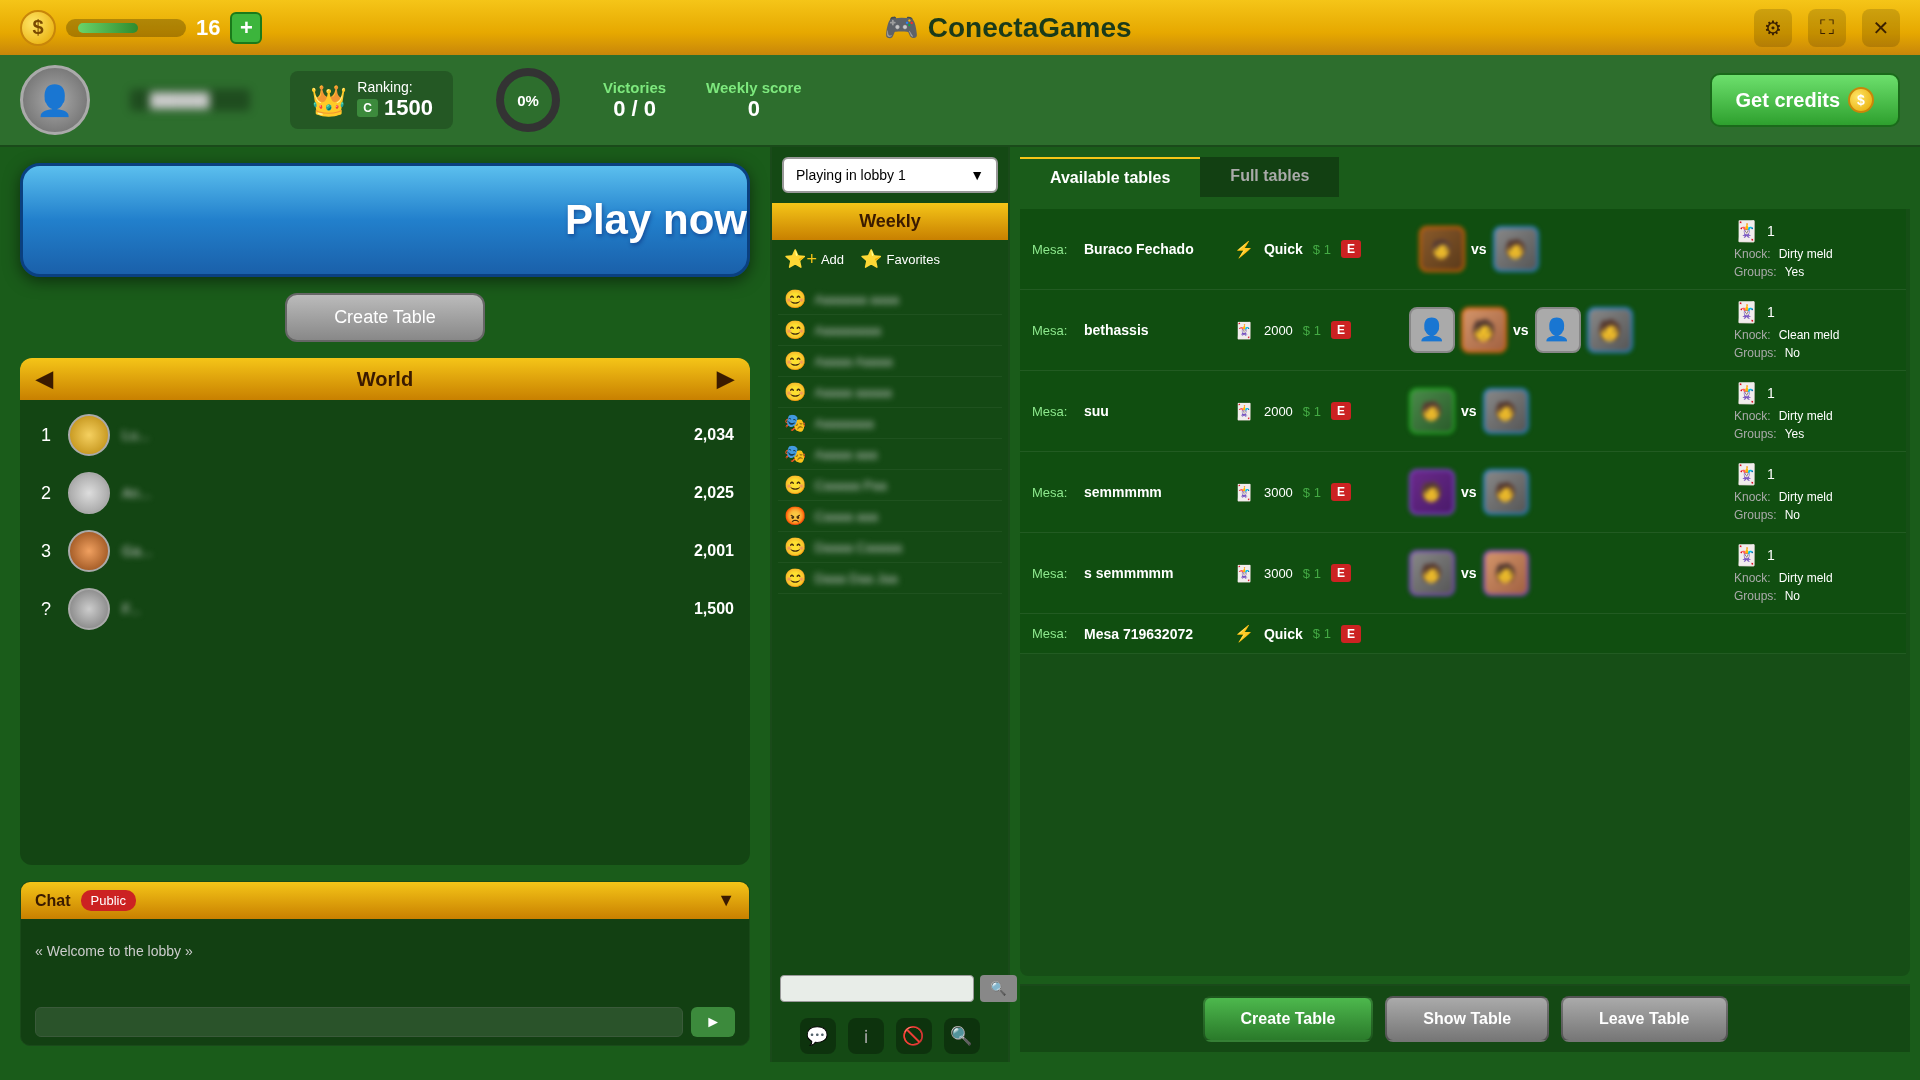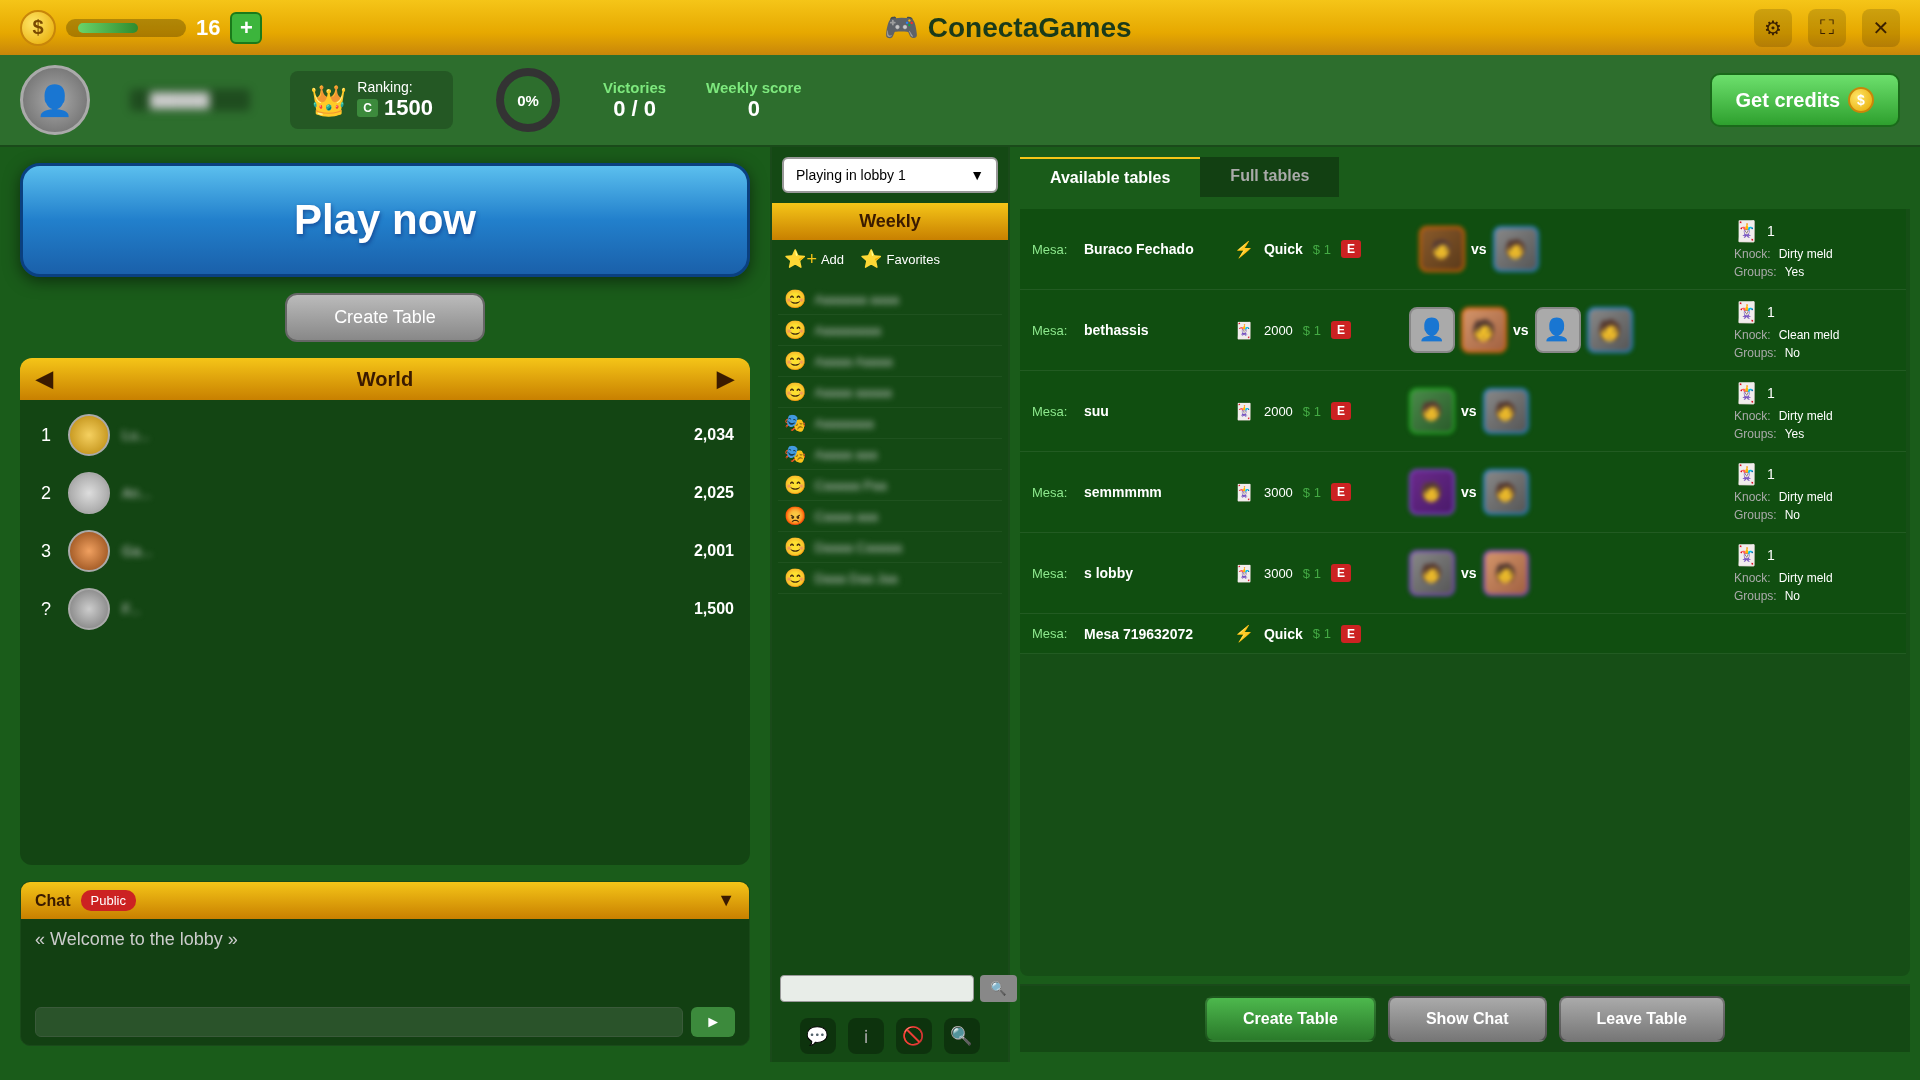--- a/index.html
+++ b/index.html
@@ -186,22 +186,22 @@
       flex-direction: column;
       gap: 16px;
     }
     #play-now-btn {
       background: linear-gradient(180deg, #5bbfee 0%, #2280cc 50%, #1a60aa 100%);
       border: 3px solid #0a4080;
       border-radius: 20px;
       color: #fff;
       font-size: 42px;
       font-weight: bold;
-      text-align: center;
-      padding: 30px 8px;
+      text-align: right;
+      padding: 30px 0;
       cursor: pointer;
       box-shadow: 0 4px 16px rgba(0,0,0,0.5);
       text-shadow: 1px 2px 4px rgba(0,0,80,0.4);
     }
     #create-table-btn {
       background: linear-gradient(180deg, #bbb 0%, #888 100%);
       border: 2px solid #666;
       border-radius: 12px;
       color: #fff;
       font-size: 18px;
@@ -265,23 +265,23 @@
       padding: 8px 14px;
     }
     #chat-label { color: #3a1a00; font-size: 16px; font-weight: bold; }
     #chat-public-badge {
       background: #cc2222;
       color: #fff; font-size: 13px; padding: 3px 10px;
       border-radius: 10px;
     }
     #chat-toggle { margin-left: auto; cursor: pointer; font-size: 18px; color: #3a1a00; }
     #chat-messages {
-      padding: 10px 14px;
+      padding: 24px 14px;
       min-height: 80px;
-      color: #ccc; font-size: 18px;
+      color: #ccc; font-size: 14px;
     }
     #chat-input-row {
       display: flex; gap: 8px; padding: 8px 14px;
     }
     #chat-input {
       flex: 1; background: rgba(255,255,255,0.1);
       border: 1px solid #3a5a3a; border-radius: 6px;
       color: #fff; padding: 6px 10px; font-size: 14px;
     }
     #chat-send {
@@ -768,21 +768,21 @@
         <span class="info-val">Dirty meld</span>
       </div>
       <div class="info-row">
         <span class="info-key">Groups:</span>
         <span class="info-val">No</span>
       </div>
     </div>
   </div>
         <div class="table-entry">
     <span class="mesa-label">Mesa:</span>
-    <span class="table-name">s lobby</span>
+    <span class="table-name">s semmmmm</span>
     <span class="table-type-icon">🃏</span>
 
     <span style="color:#fff;font-size:13px;">3000</span>
     <span class="table-dollar">$ 1</span>
     <span class="e-badge">E</span>
     <div class="players-vs">
         <div style="width:46px;height:46px;border-radius:8px;border:2px solid #8040cc;background:linear-gradient(135deg,#888,#555);display:flex;align-items:center;justify-content:center;font-size:18px;filter:blur(2px);">🧑</div>
         <span class="vs-text">vs</span>
         <div style="width:46px;height:46px;border-radius:8px;border:2px solid #8040cc;background:linear-gradient(135deg,#d4956a,#a06040);display:flex;align-items:center;justify-content:center;font-size:18px;filter:blur(2px);">🧑</div>
       </div>
@@ -812,18 +812,18 @@
     <div class="players-vs"></div>
     <div class="table-info-right">
       
       
       
     </div>
   </div>
       </div>
     <div id="bottom-bar">
       <button class="bottom-btn green">Create Table</button>
-      <button class="bottom-btn gray">Show Chat</button>
+      <button class="bottom-btn gray">Show Table</button>
       <button class="bottom-btn gray">Leave Table</button>
     </div>
   </div>
 
 </div>
 
 </body></html>

